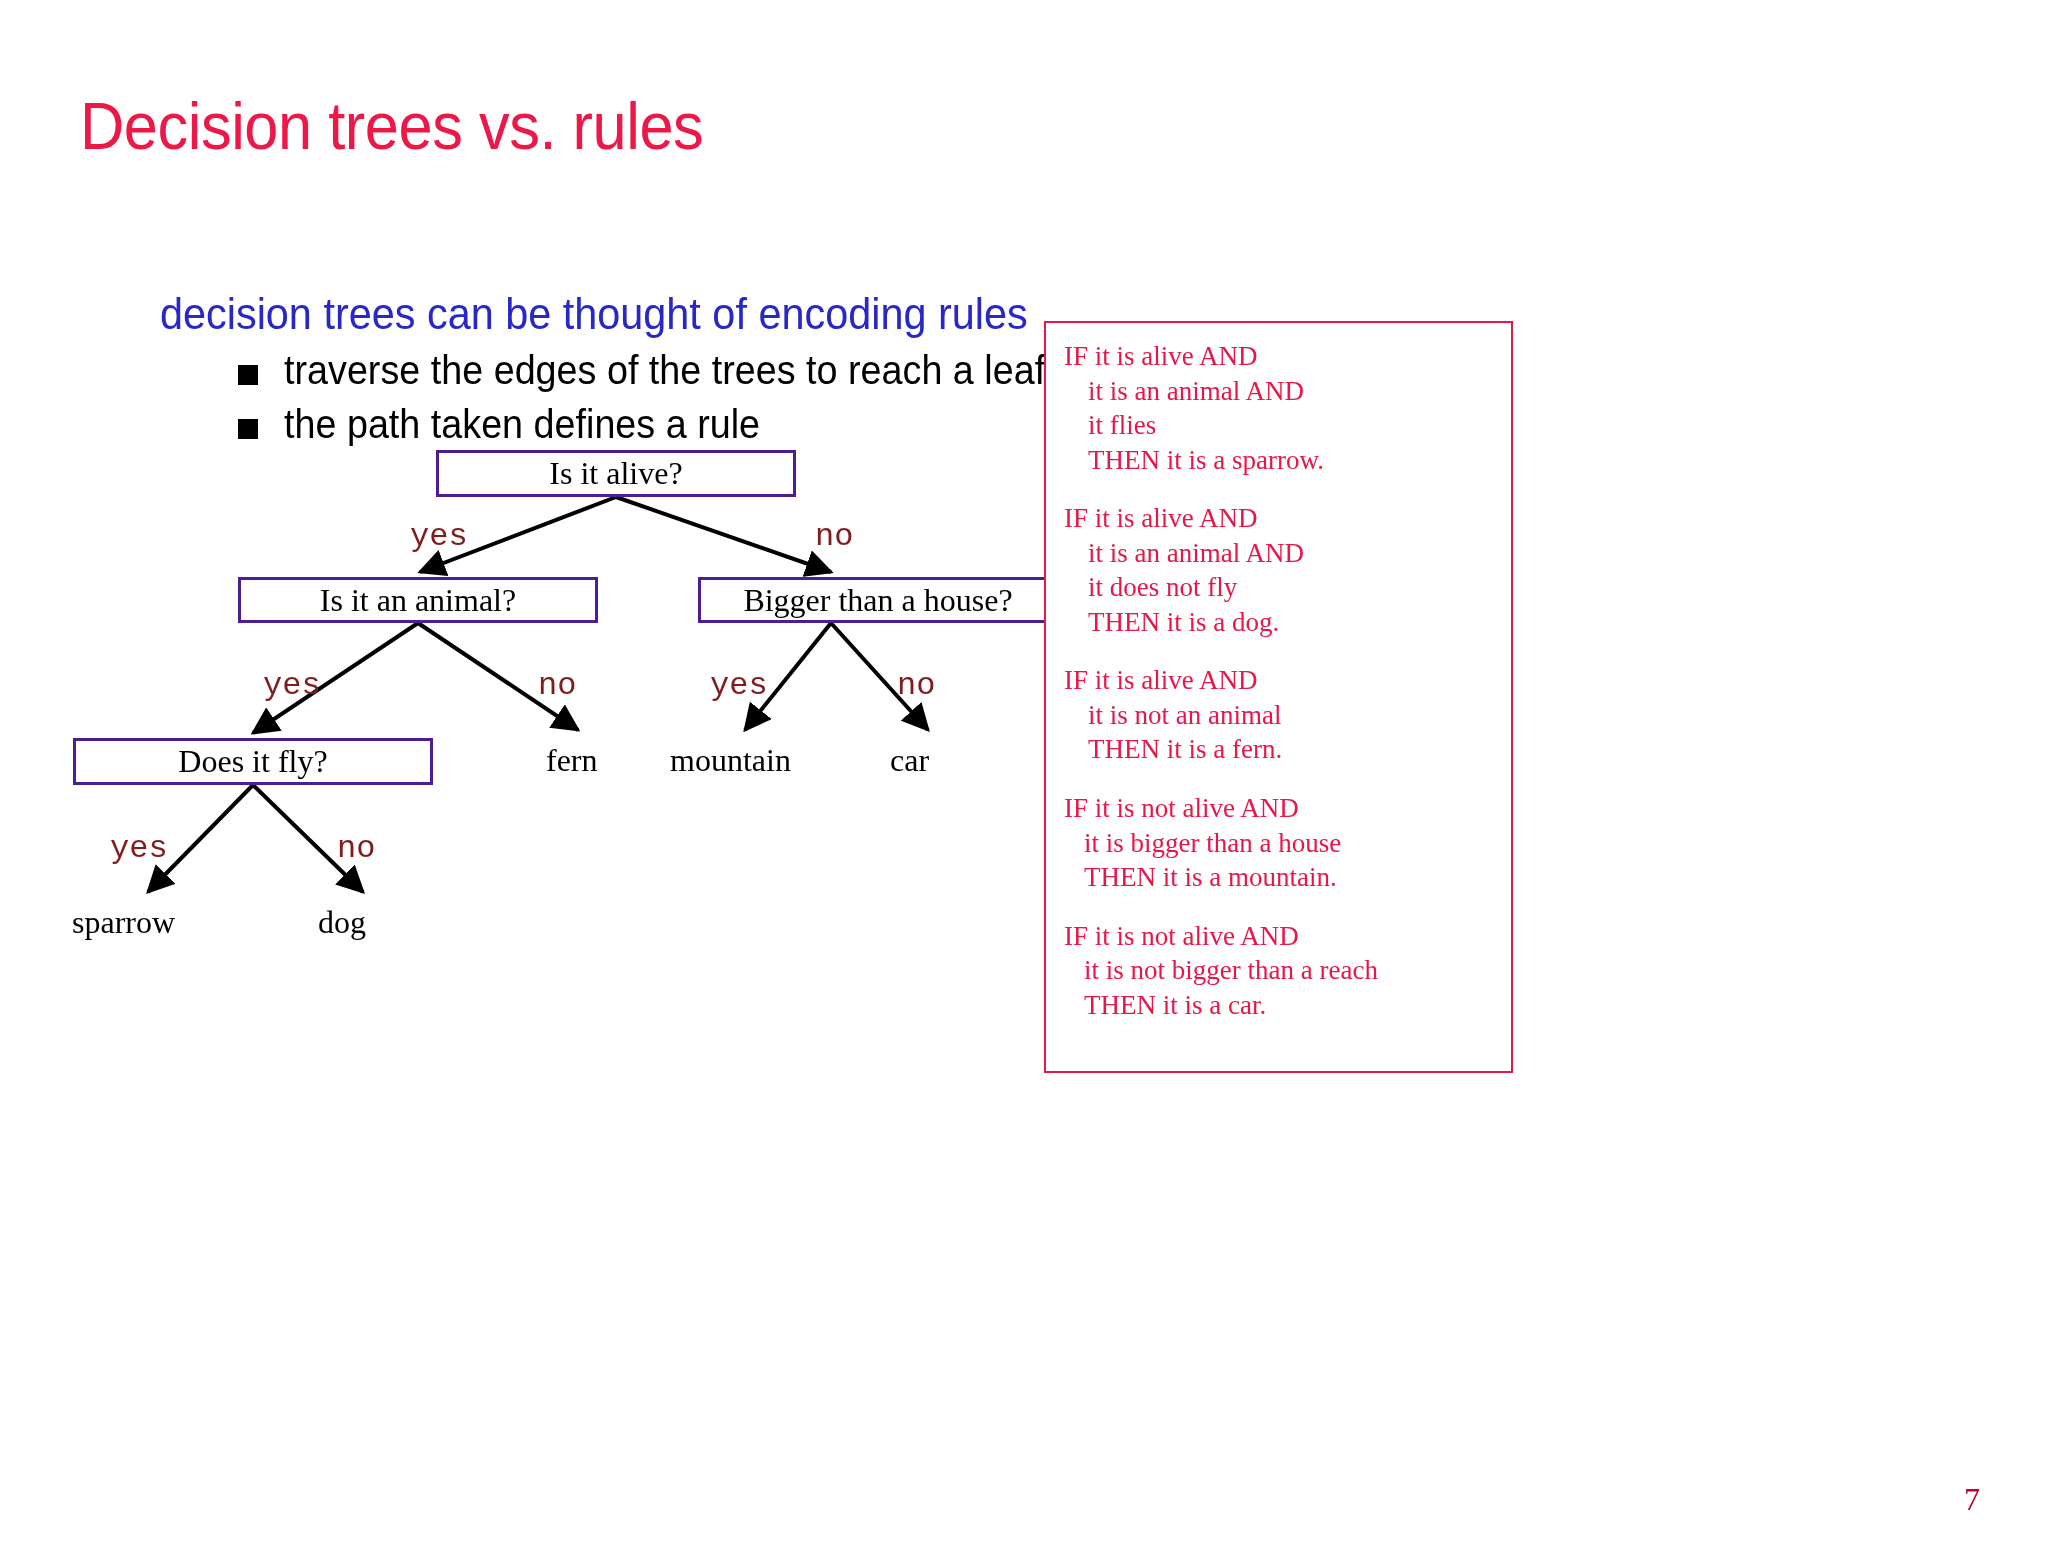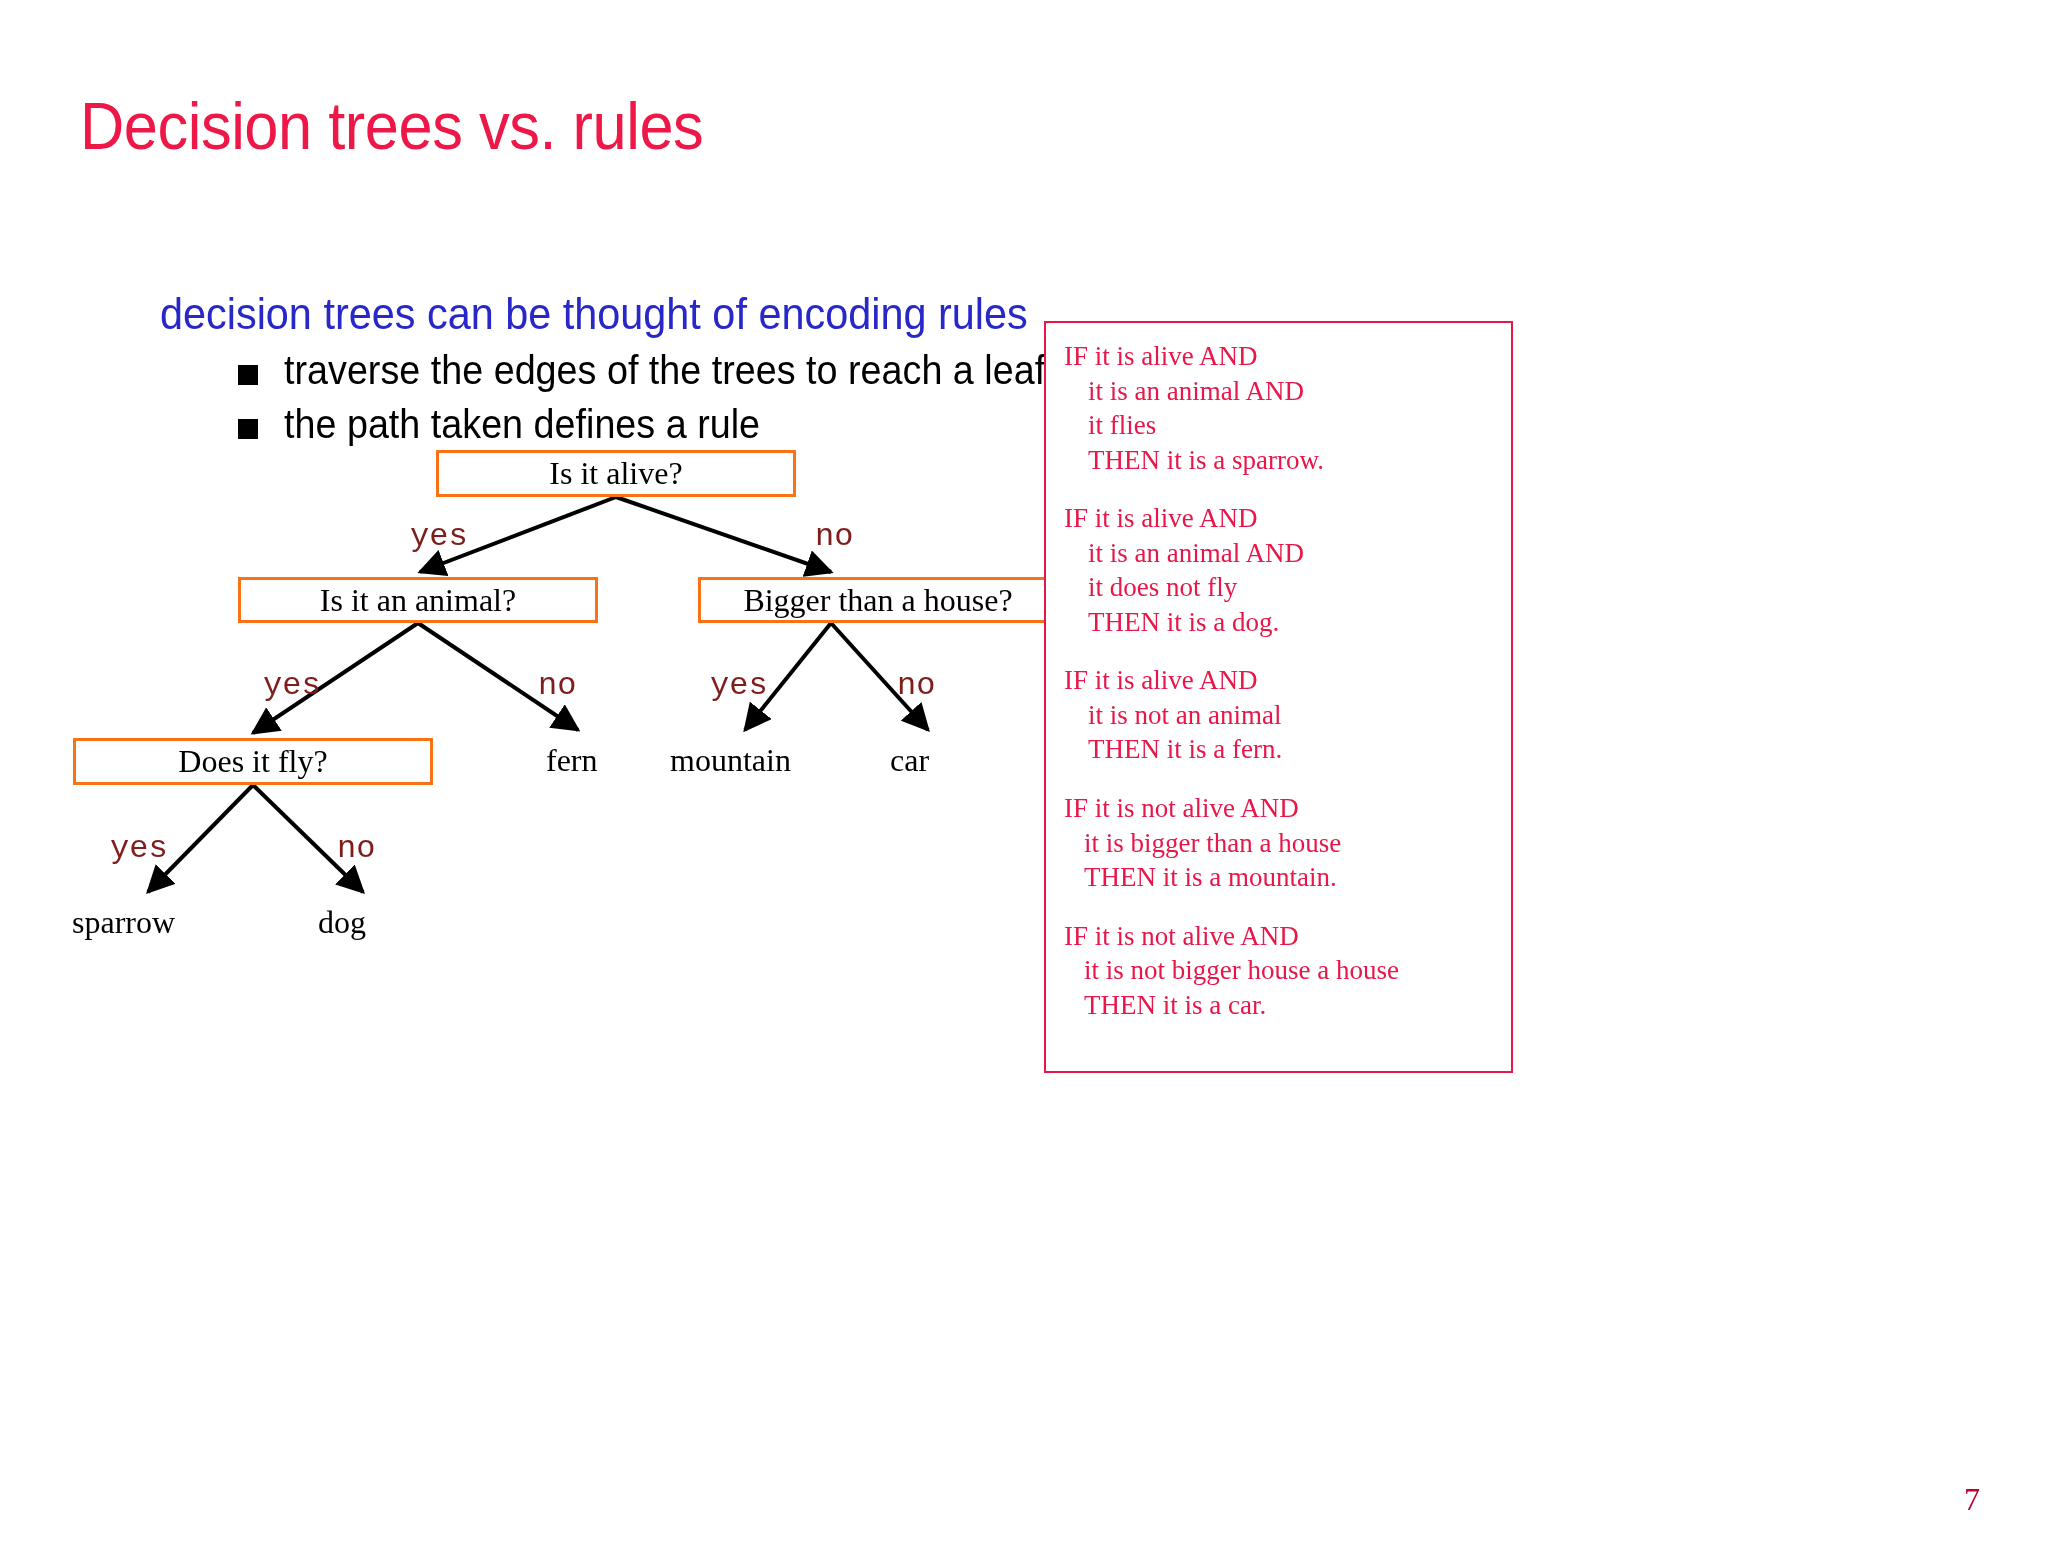--- a/index.html
+++ b/index.html
@@ -79,21 +79,21 @@
     width: 1100px;
     height: 620px;
   }
   #tree-svg {
     position: absolute;
     left: 0;
     top: 0;
   }
   .node-box {
     position: absolute;
-    border: 3px solid #f97316;
+    border: 3px solid #4c1d95;
     background: #ffffff;
     box-sizing: border-box;
     display: flex;
     align-items: center;
     justify-content: center;
     font-family: "Liberation Serif", serif;
     font-size: 32px;
     color: #000000;
   }
   .leaf-label {
@@ -253,20 +253,20 @@
     </div>
 
     <div class="rule">
       <span class="ln">IF it is not alive AND</span>
       <span class="ln ind2">it is bigger than a house</span>
       <span class="ln ind2">THEN it is a mountain.</span>
     </div>
 
     <div class="rule">
       <span class="ln">IF it is not alive AND</span>
-      <span class="ln ind2">it is not bigger house a house</span>
+      <span class="ln ind2">it is not bigger than a reach</span>
       <span class="ln ind2">THEN it is a car.</span>
     </div>
   </div>
 
   <div id="page-number">7</div>
 
 </div>
 
 </body></html>

